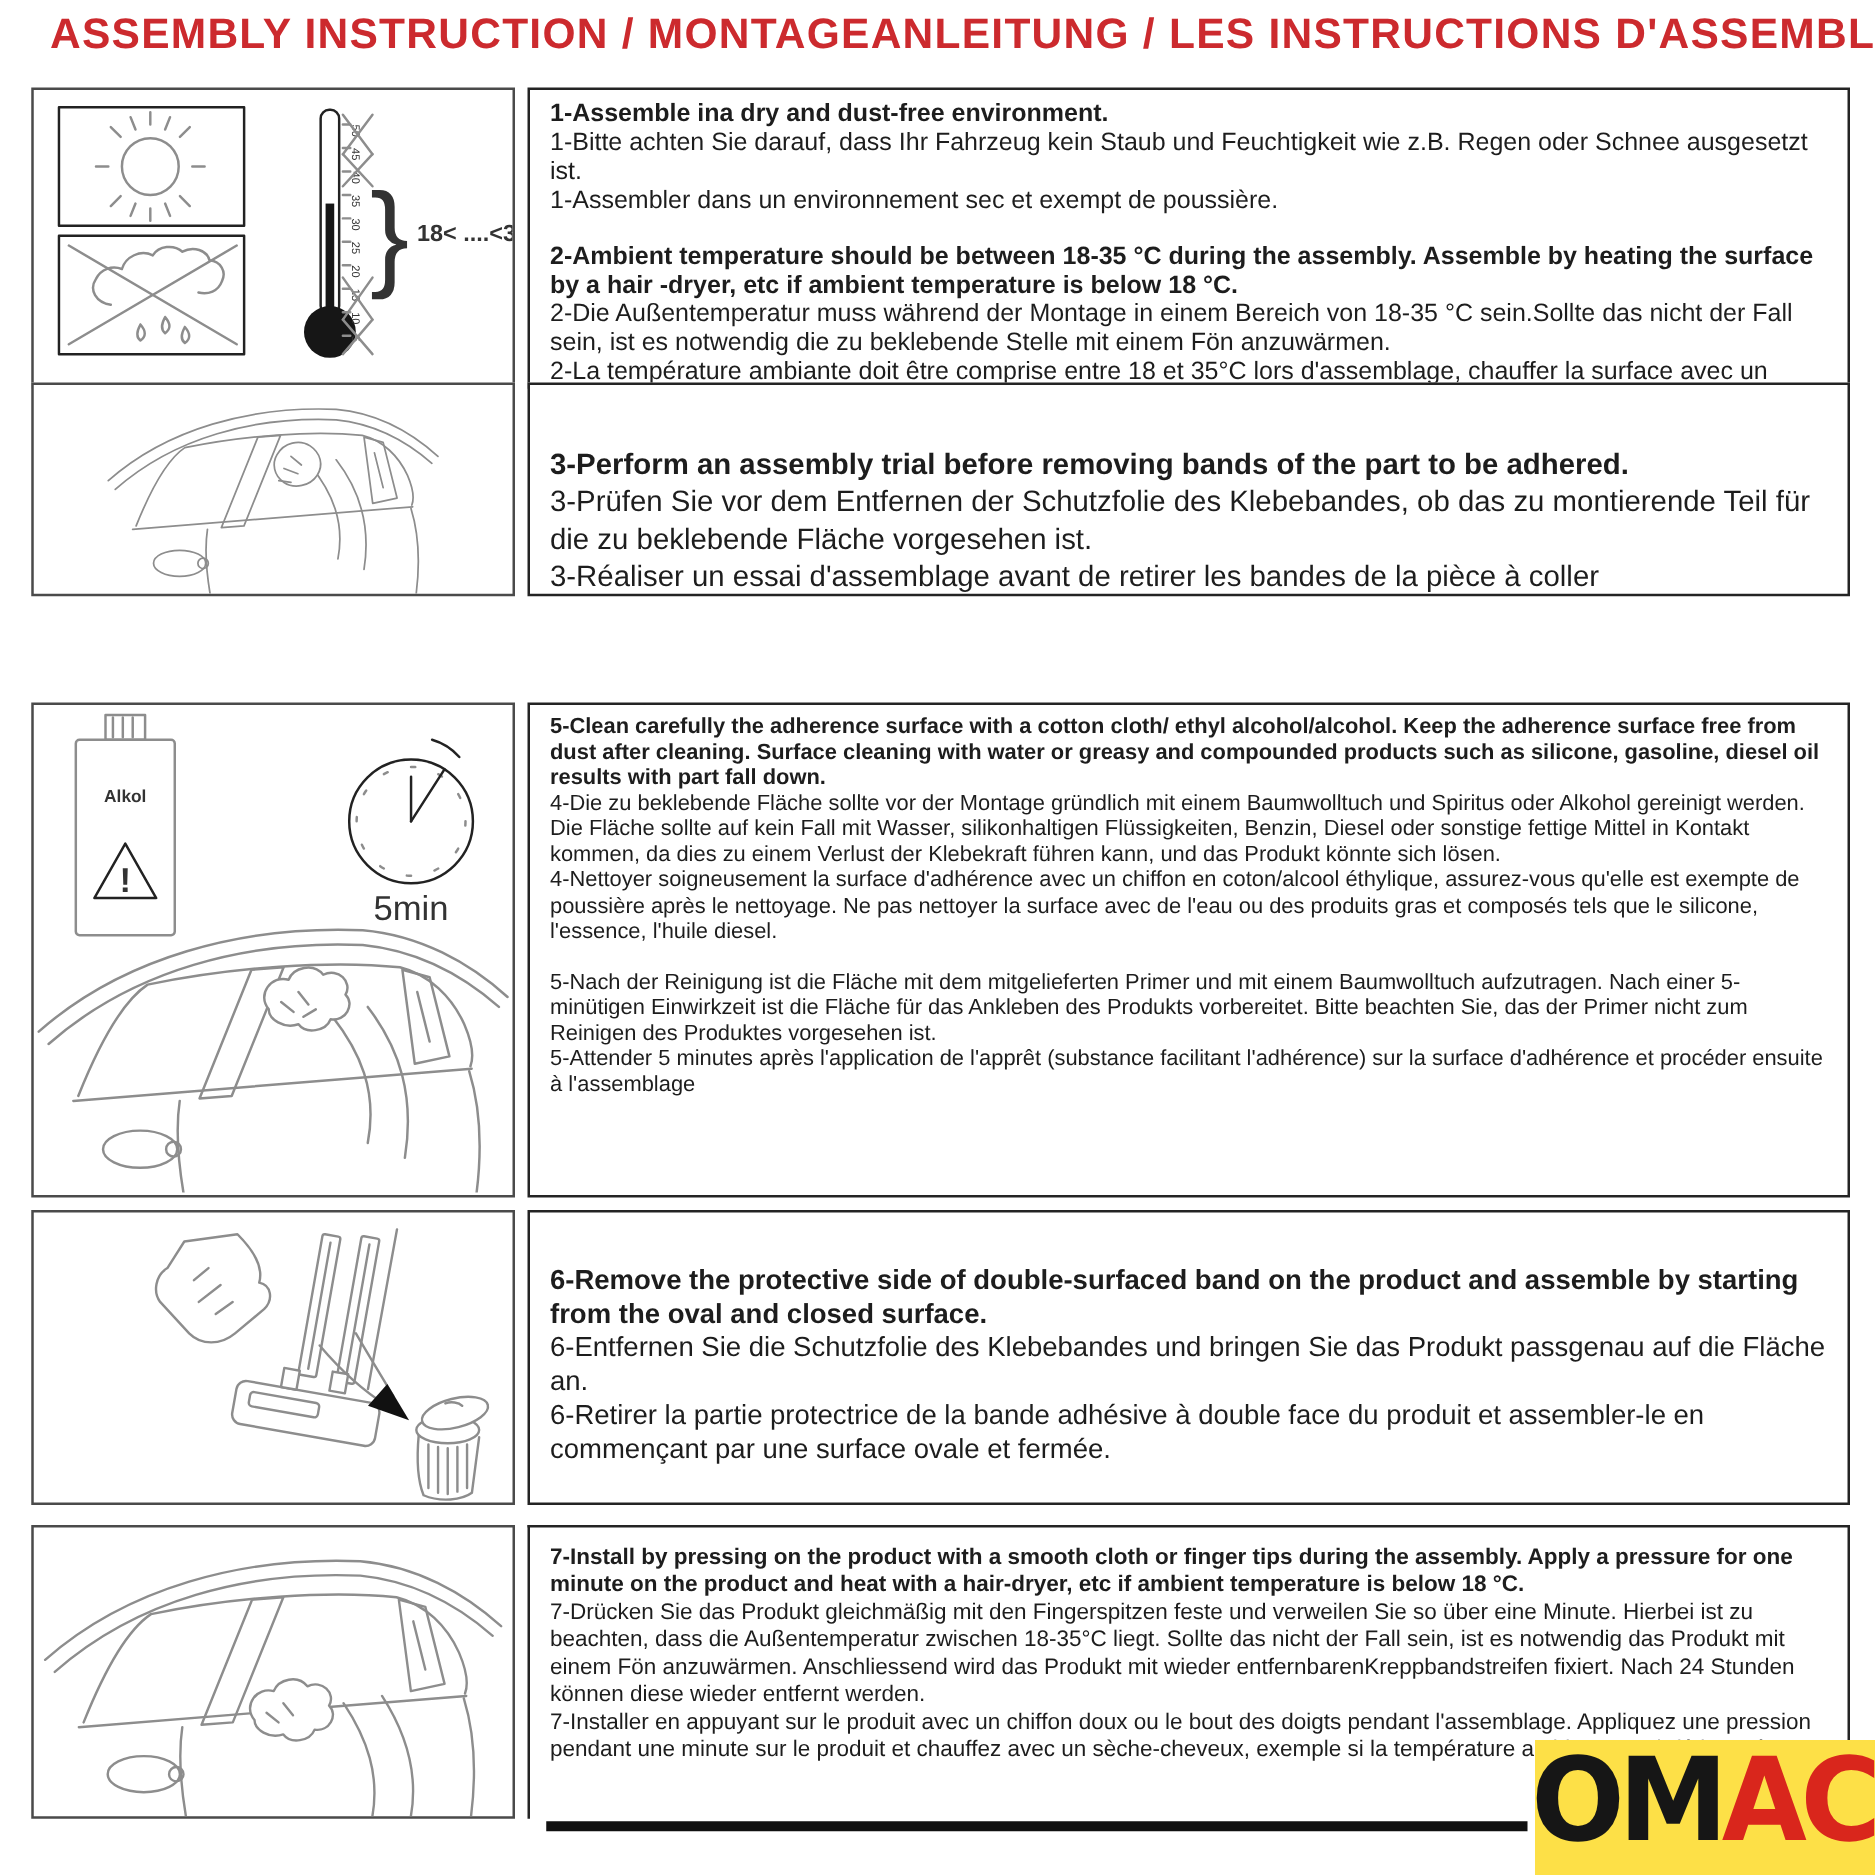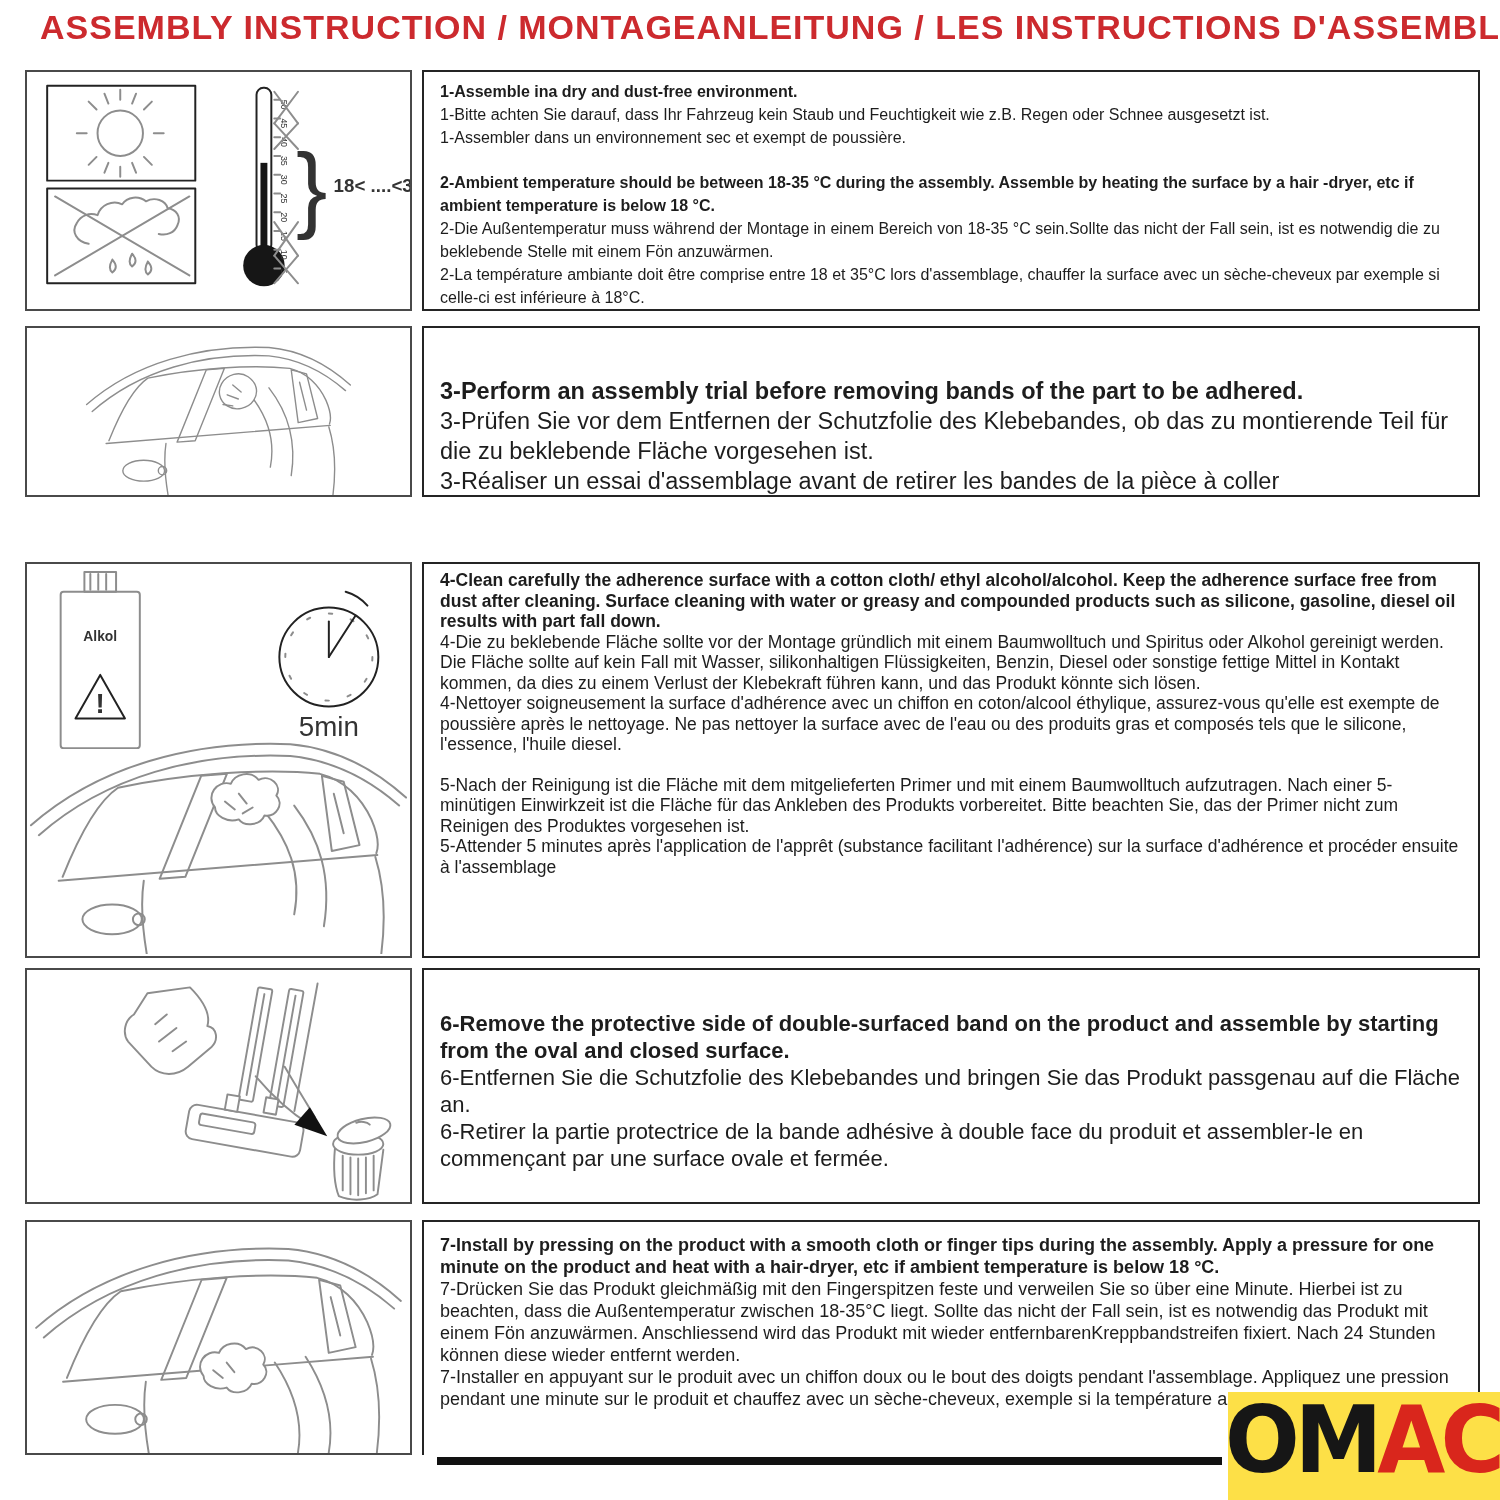--- a/index.html
+++ b/index.html
@@ -6,36 +6,36 @@
   body{
     width:1500px;height:1500px;position:relative;background:#ffffff;
     font-family:"Liberation Sans",sans-serif;color:#1d1d1d;overflow:hidden;
   }
   .title{
     position:absolute;left:40px;top:8px;font-size:34px;font-weight:bold;
     color:#cc2a2e;letter-spacing:1px;white-space:nowrap;
   }
   .row{position:absolute;left:25px;right:20px;}
   .r1{top:70px;height:241px;}
-  .r2{top:326px;height:171px;}
+  .r2{top:306px;height:171px;}
   .r3{top:562px;height:396px;}
   .r4{top:968px;height:236px;}
   .r5{top:1220px;height:235px;}
   .illu{
     position:absolute;left:0;top:0;width:387px;height:100%;
     border:2px solid #4a4a4a;background:#fff;box-sizing:border-box;
   }
   .illu svg{display:block;width:100%;height:100%;}
   .txt{
     position:absolute;left:397px;right:0;top:0;height:100%;
     border:2px solid #242424;background:#fff;box-sizing:border-box;overflow:hidden;
   }
   .txt p{margin:0;}
   .b{font-weight:bold;}
-  .s1{padding:8px 16px 0 16px;}   .s1 p{font-size:16px;line-height:23px;} .s1 .pgap{height:22px;}
+  .s1{padding:8px 16px 0 16px;}   .s1 p{font-size:20px;line-height:23px;} .s1 .pgap{height:22px;}
   .s2{padding:48px 16px 0 16px;}  .s2 p{font-size:23.5px;line-height:30px;}
   .s3{padding:6px 16px 0 16px;}   .s3 p{font-size:17.5px;line-height:20.5px;} .s3 .pgap{height:20px;}
   .s4{padding:40px 16px 0 16px;}  .s4 p{font-size:22px;line-height:27px;}
   .s5{padding:12px 16px 0 16px;}  .s5 p{font-size:18px;line-height:22px;}
   .nobb{border-bottom:none;}
   
   .sketch path,.sketch ellipse,.sketch circle,.sketch rect,.sketch line{
     fill:none;stroke:#8d8d8d;stroke-width:2;stroke-linecap:round;stroke-linejoin:round;
   }
   .sketch .dark{stroke:#222;}
@@ -185,21 +185,21 @@
         <circle cx="305" cy="92" r="44" stroke="#222" stroke-width="7" stroke-dasharray="3.5 19.5" fill="none"></circle>
         <path d="M305,92 L305,56" class="dark"></path>
         <path d="M305,92 L332,50" class="dark"></path>
         <path d="M322,26 a46,46 0 0 1 22,14" class="dark"></path>
         <text x="305" y="172" font-size="28" fill="#111" text-anchor="middle" stroke="none">5min</text>
       </g>
       <use href="#car-sym" y="152" width="387" height="240" style="--pillar-fill:#ffffff; --hand-plain:hidden; --cloth-hi:visible;"></use>
     </svg>
   </div>
   <div class="txt s3">
-    <p class="b">4-Clean carefully the adherence surface with a cotton cloth/ ethyl alcohol/alcohol. Keep the adherence surface free from dust after cleaning. Surface cleaning with water or greasy and compounded products such as silicone, gasoline, diesel oil results with part fall down.</p>
+    <p class="b">5-Clean carefully the adherence surface with a cotton cloth/ ethyl alcohol/alcohol. Keep the adherence surface free from dust after cleaning. Surface cleaning with water or greasy and compounded products such as silicone, gasoline, diesel oil results with part fall down.</p>
     <p>4-Die zu beklebende Fläche sollte vor der Montage gründlich mit einem Baumwolltuch und Spiritus oder Alkohol gereinigt werden. Die Fläche sollte auf kein Fall mit Wasser, silikonhaltigen Flüssigkeiten, Benzin, Diesel oder sonstige fettige Mittel in Kontakt kommen, da dies zu einem Verlust der Klebekraft führen kann, und das Produkt könnte sich lösen.</p>
     <p>4-Nettoyer soigneusement la surface d'adhérence avec un chiffon en coton/alcool éthylique, assurez-vous qu'elle est exempte de poussière après le nettoyage. Ne pas nettoyer la surface avec de l'eau ou des produits gras et composés tels que le silicone, l'essence, l'huile diesel.</p>
     <div class="pgap"></div>
     <p>5-Nach der Reinigung ist die Fläche mit dem mitgelieferten Primer und mit einem Baumwolltuch aufzutragen. Nach einer 5-minütigen Einwirkzeit ist die Fläche für das Ankleben des Produkts vorbereitet. Bitte beachten Sie, das der Primer nicht zum Reinigen des Produktes vorgesehen ist.</p>
     <p>5-Attender 5 minutes après l'application de l'apprêt (substance facilitant l'adhérence) sur la surface d'adhérence et procéder ensuite à l'assemblage</p>
   </div>
 </div>
 
 <div class="row r4">
   <div class="illu">

